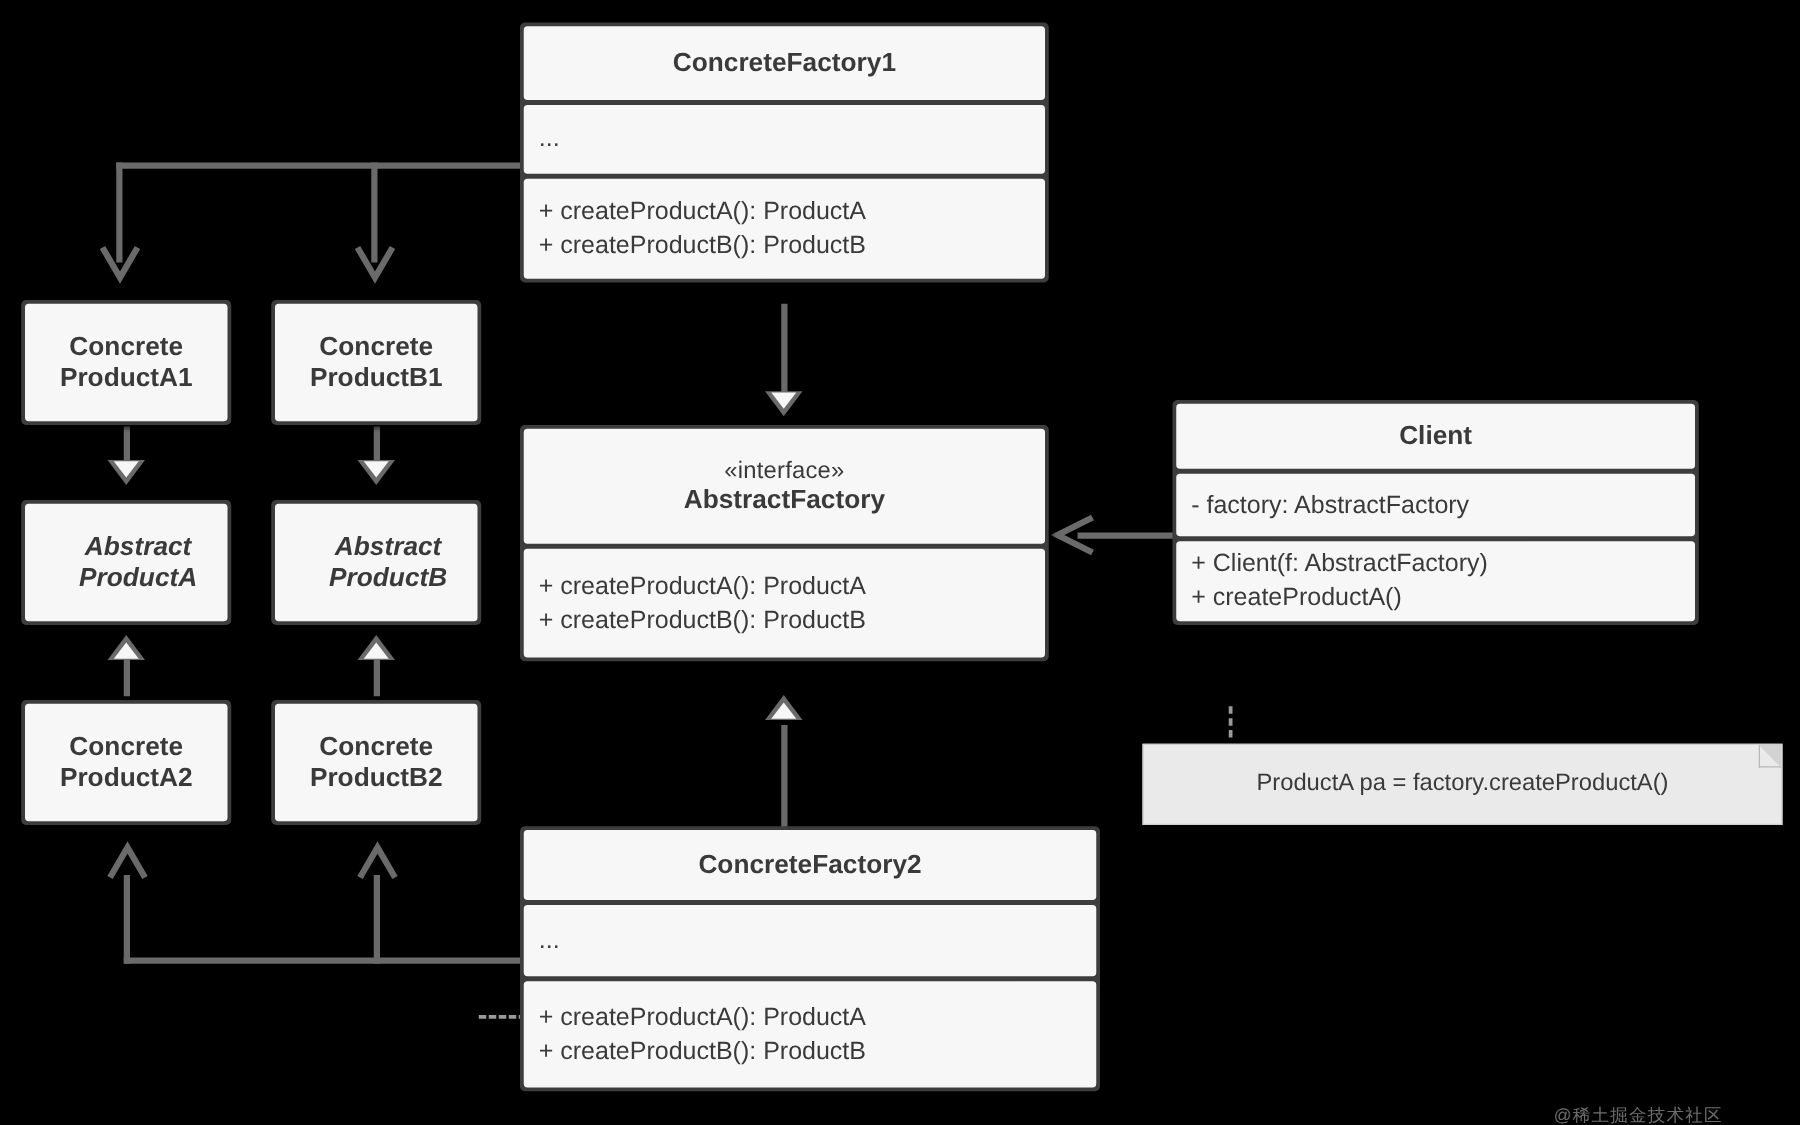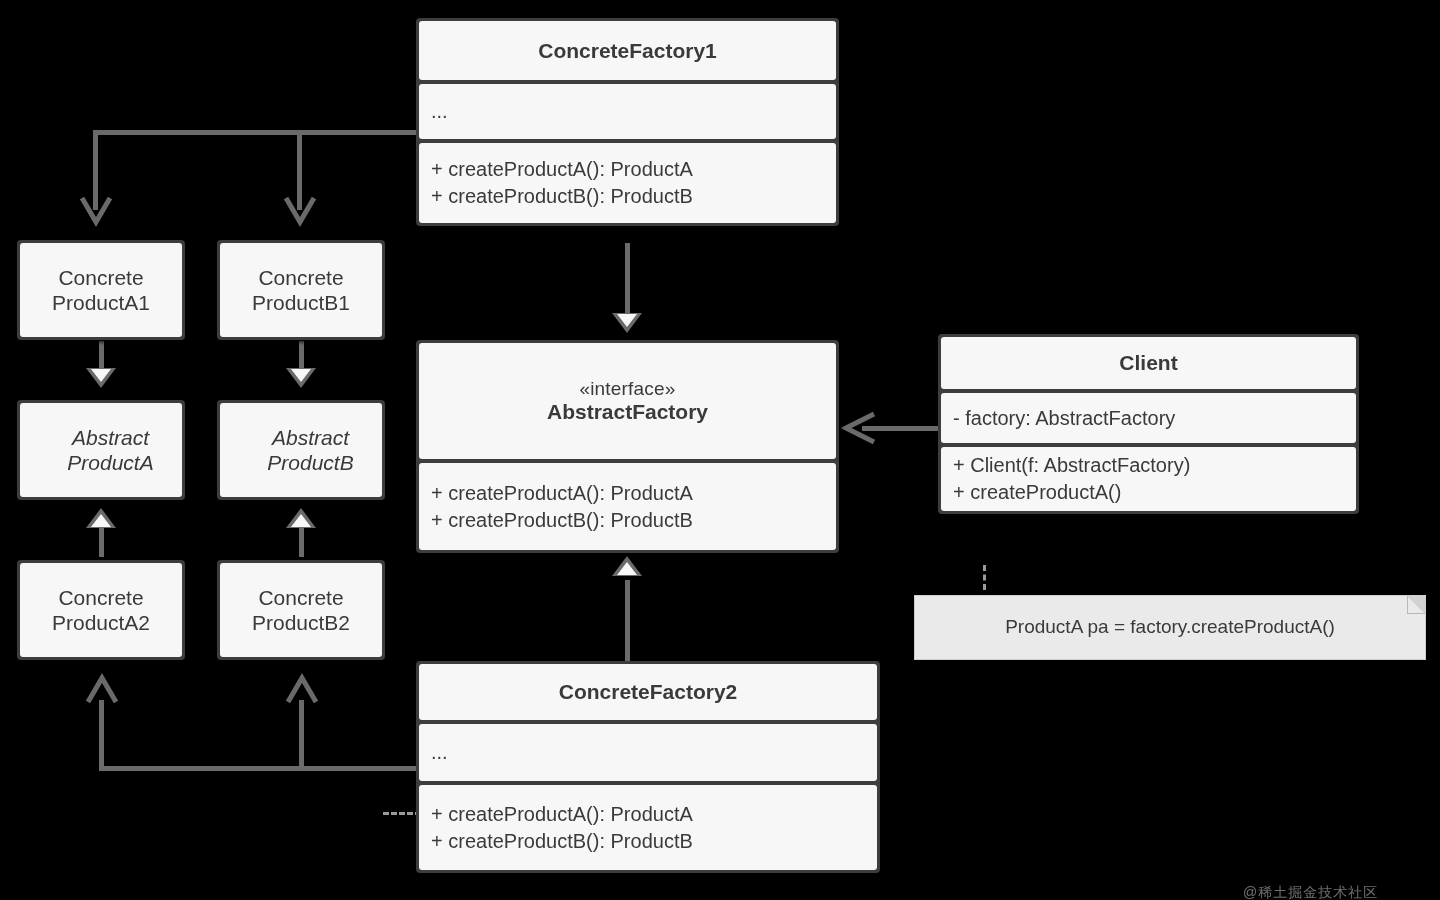--- a/index.html
+++ b/index.html
@@ -52,21 +52,21 @@
   .c-title .tname { font-weight: bold; font-size: 21px; }
 
   .c-body {
     font-size: 20px;
     padding: 0 12px;
   }
   .c-body .line { line-height: 1.34; white-space: nowrap; }
 
   
   .simple-box .c-title {
-    font-weight: normal;
+    font-weight: bold;
     font-size: 21px;
     line-height: 1.2;
     padding: 4px 6px;
   }
   .simple-box.italic .c-title { font-style: italic; padding-left: 25px; }
 
   
   .uml-note {
     position: absolute;
     box-sizing: border-box;
@@ -255,21 +255,21 @@
     <div class="uml-compartment c-body" style="height:55px;">
       <div class="line">...</div>
     </div>
     <div class="uml-compartment c-body" style="height:80px;">
       <div class="line">+ createProductA(): ProductA</div>
       <div class="line">+ createProductB(): ProductB</div>
     </div>
   </div>
 
   <div class="uml-box" style="left:416px; top:340px; width:423px;">
-    <div class="uml-compartment c-title" style="height:116px;">
+    <div class="uml-compartment c-title" style="height:92px;">
       <span class="stereotype">«interface»</span>
       <span class="tname">AbstractFactory</span>
     </div>
     <div class="uml-compartment c-body" style="height:87px;">
       <div class="line">+ createProductA(): ProductA</div>
       <div class="line">+ createProductB(): ProductB</div>
     </div>
   </div>
 
   <div class="uml-box" style="left:416px; top:661px; width:464px;">
@@ -278,21 +278,21 @@
     </div>
     <div class="uml-compartment c-body" style="height:57px;">
       <div class="line">...</div>
     </div>
     <div class="uml-compartment c-body" style="height:85px;">
       <div class="line">+ createProductA(): ProductA</div>
       <div class="line">+ createProductB(): ProductB</div>
     </div>
   </div>
 
-  <div class="uml-box" style="left:938px; top:334px; width:421px;">
+  <div class="uml-box" style="left:938px; top:320px; width:421px;">
     <div class="uml-compartment c-title" style="height:52px;">
       <span class="tname">Client</span>
     </div>
     <div class="uml-compartment c-body" style="height:50px;">
       <div class="line">- factory: AbstractFactory</div>
     </div>
     <div class="uml-compartment c-body" style="height:64px;">
       <div class="line">+ Client(f: AbstractFactory)</div>
       <div class="line">+ createProductA()</div>
     </div>

